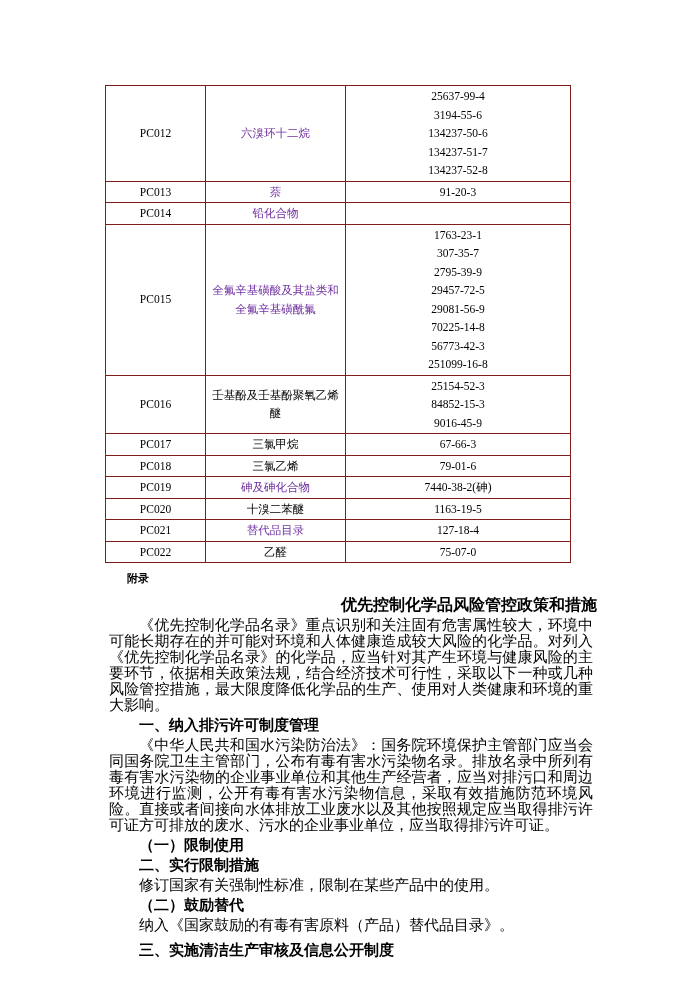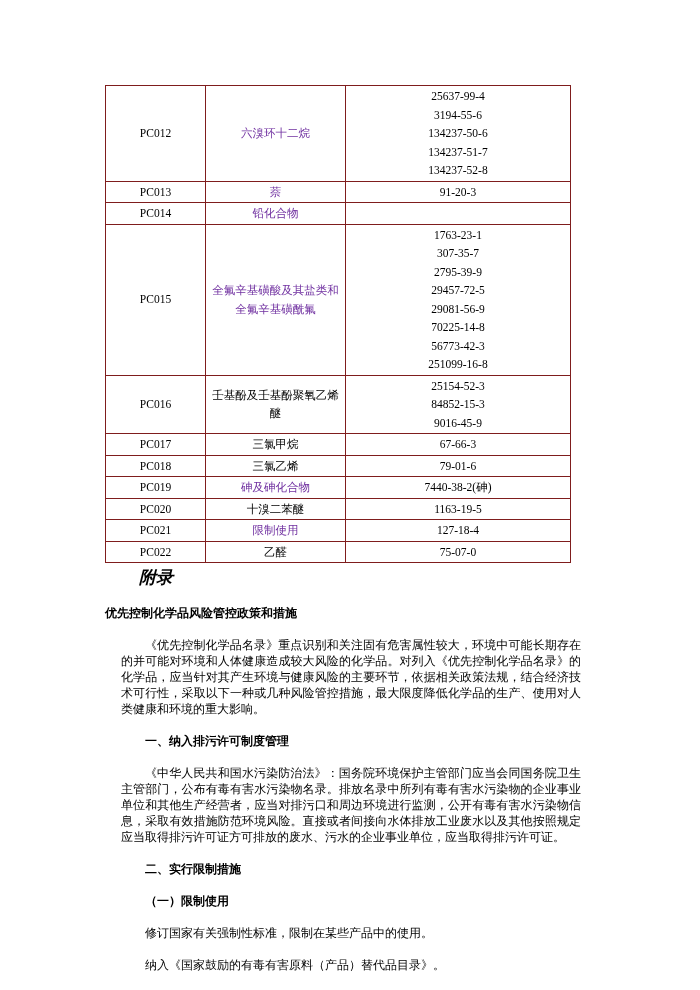--- a/index.html
+++ b/index.html
@@ -28,38 +28,37 @@
     border: 1px solid #7f1d1d;
     text-align: center;
     vertical-align: middle;
     padding: 1px 4px;
     line-height: 18.5px;
     overflow: hidden;
   }
   .chem-table .cas-line { line-height: 18.5px; }
   .appendix-label {
     font-weight: bold;
-    font-size: 17px;
+    font-size: 11px;
     text-indent: 2em;
     margin-top: 7px;
     line-height: 16px;
-    font-style: italic;
   }
   .doc-title {
-    text-align: left;
+    text-align: right;
     font-weight: bold;
-    font-size: 12px;
+    font-size: 16px;
     line-height: 16px;
-    margin: 19px 0 2px 0;
+    margin: 11px 0 2px 0;
   }
   .para, .heading {
-    font-size: 12px;
+    font-size: 15px;
     line-height: 16px;
     text-indent: 2em;
-    margin: 16px;
+    margin: 4px;
     text-align: justify;
   }
   .heading { font-weight: bold; }
   .heading.gap-top { margin-top: 9px; }
 </style>
 </head>
 <body>
 
 <div class="page">
   <div class="content">
@@ -142,21 +141,21 @@
         </tr>
         <tr>
           <td>PC020</td>
           <td style="color: rgb(0, 0, 0);">十溴二苯醚</td>
           <td>
             <div class="cas-line">1163-19-5</div>
           </td>
         </tr>
         <tr>
           <td>PC021</td>
-          <td style="color: rgb(112, 48, 160);">限制使用</td>
+          <td style="color: rgb(112, 48, 160);">替代品目录</td>
           <td>
             <div class="cas-line">127-18-4</div>
           </td>
         </tr>
         <tr>
           <td>PC022</td>
           <td style="color: rgb(0, 0, 0); text-align: center;">乙醛</td>
           <td>
             <div class="cas-line">75-07-0</div>
           </td>
@@ -164,20 +163,21 @@
       </tbody>
     </table>
 
     <div class="appendix-label">附录</div>
 
     <div class="doc-title">优先控制化学品风险管控政策和措施</div>
 
     <p class="para">《优先控制化学品名录》重点识别和关注固有危害属性较大，环境中可能长期存在的并可能对环境和人体健康造成较大风险的化学品。对列入《优先控制化学品名录》的化学品，应当针对其产生环境与健康风险的主要环节，依据相关政策法规，结合经济技术可行性，采取以下一种或几种风险管控措施，最大限度降低化学品的生产、使用对人类健康和环境的重大影响。</p>
     <p class="heading">一、纳入排污许可制度管理</p>
     <p class="para">《中华人民共和国水污染防治法》：国务院环境保护主管部门应当会同国务院卫生主管部门，公布有毒有害水污染物名录。排放名录中所列有毒有害水污染物的企业事业单位和其他生产经营者，应当对排污口和周边环境进行监测，公开有毒有害水污染物信息，采取有效措施防范环境风险。直接或者间接向水体排放工业废水以及其他按照规定应当取得排污许可证方可排放的废水、污水的企业事业单位，应当取得排污许可证。</p>
+    <p class="heading">（一）限制使用</p>
     <p class="heading">二、实行限制措施</p>
-    <p class="heading">（一）限制使用</p>
     <p class="para">修订国家有关强制性标准，限制在某些产品中的使用。</p>
+    <p class="heading">（二）鼓励替代</p>
     <p class="para">纳入《国家鼓励的有毒有害原料（产品）替代品目录》。</p>
     <p class="heading gap-top">三、实施清洁生产审核及信息公开制度</p>
 
   </div>
 </div>
 
 </body></html>

